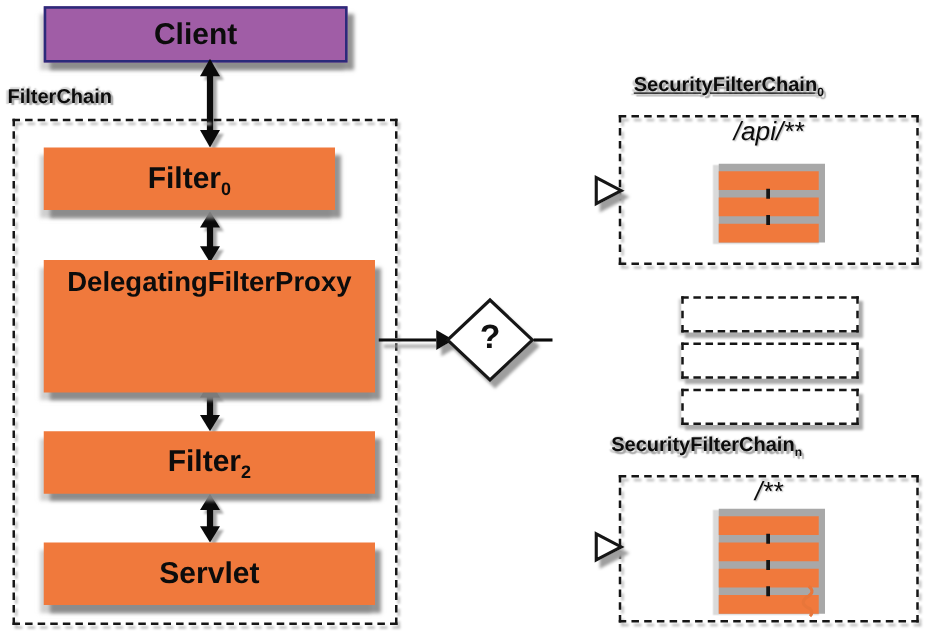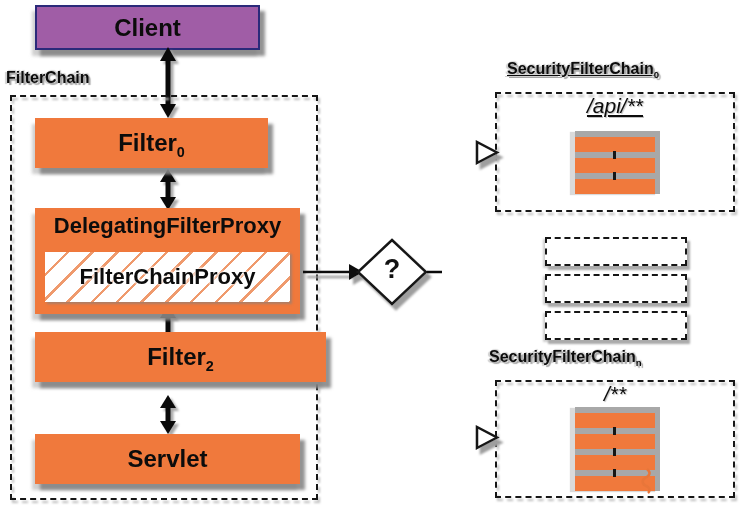--- a/index.html
+++ b/index.html
@@ -61,21 +61,21 @@
   }
   .qmark{
     position:absolute;text-align:center;font-weight:bold;font-size:27px;color:#111;
   }
 </style>
 </head>
 <body>
 
 <div id="canvas">
 
-  <div class="abs node purple" style="left:35px;top:5px;width:225px;height:45px;">
+  <div class="abs node purple" style="left:35px;top:5px;width:243px;height:45px;">
     <span>Client</span>
   </div>
 
   <svg class="varrow" style="left:153px;top:47px;" width="30" height="71">
     <line x1="15" y1="10" x2="15" y2="61" stroke="#0a0a0a" stroke-width="5"></line>
     <polygon points="15,0 7,14 23,14" fill="#0a0a0a"></polygon>
     <polygon points="15,71 7,57 23,57" fill="#0a0a0a"></polygon>
   </svg>
   <svg class="varrow" style="left:153px;top:169px;" width="30" height="41">
     <line x1="15" y1="9" x2="15" y2="32" stroke="#0a0a0a" stroke-width="5"></line>
@@ -95,38 +95,35 @@
 
   <div class="abs halo" style="left:6px;top:69px;">FilterChain</div>
   <div class="abs dashed" style="left:10px;top:95px;width:308px;height:405px;"></div>
 
   <div class="abs node orange" style="left:35px;top:118px;width:233px;height:50px;">
     <span><span>Filter</span><sub>0</sub></span>
   </div>
 
   <div class="abs node orange" style="left:35px;top:208px;width:265px;height:106px;">
     <div class="dfp-label">DelegatingFilterProxy</div>
-    <div class="hatched">
-      <span>FilterChainProxy</span>
-    </div>
   </div>
 
-  <div class="abs node orange" style="left:35px;top:332px;width:291px;height:50px;">
+  <div class="abs node orange" style="left:35px;top:345px;width:265px;height:50px;">
     <span><span>Filter</span><sub>2</sub></span>
   </div>
 
   <div class="abs node orange" style="left:35px;top:434px;width:265px;height:50px;align-items:center;">
     <span>Servlet</span>
   </div>
 
   <div class="abs halo" style="left:507px;top:60px;text-decoration:underline;">
     <span>SecurityFilterChain</span><sub>0</sub>
   </div>
   <div class="abs dashed" style="left:495px;top:92px;width:240px;height:120px;"></div>
-  <div class="pattern" style="left:495px;top:94px;width:240px;text-decoration:underline;">/api/**</div>
+  <div class="pattern" style="left:495px;top:94px;width:240px;">/api/**</div>
   <div class="bar-stack" style="left:575px;top:131px;">
       <div class="filter-bar"></div>
       <div class="filter-bar"></div>
       <div class="filter-bar"></div>
       <div class="bar-dot" style="top: 20px;"></div>
       <div class="bar-dot" style="top: 41px;"></div>
     </div>
 
   <div class="omitted-wrap" style="left:545px;top:237px;">
       <div class="omitted-box"></div>

